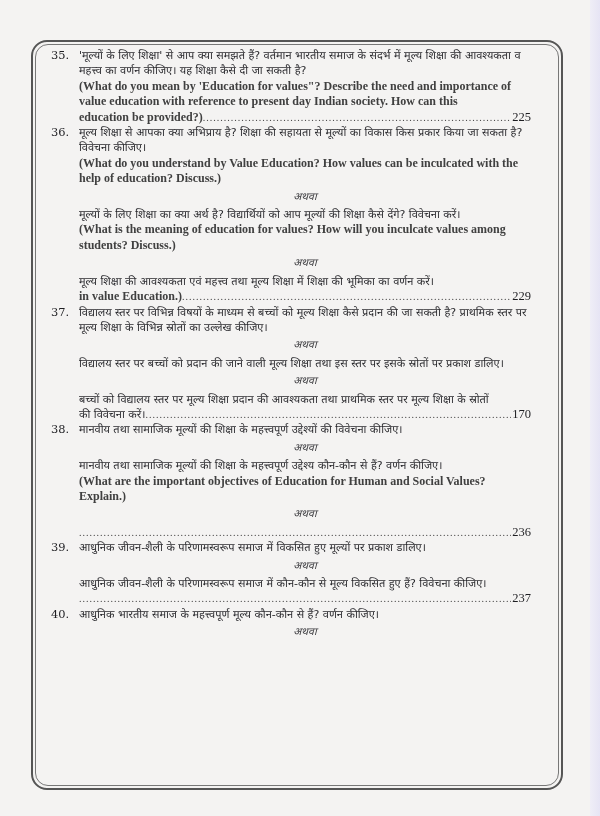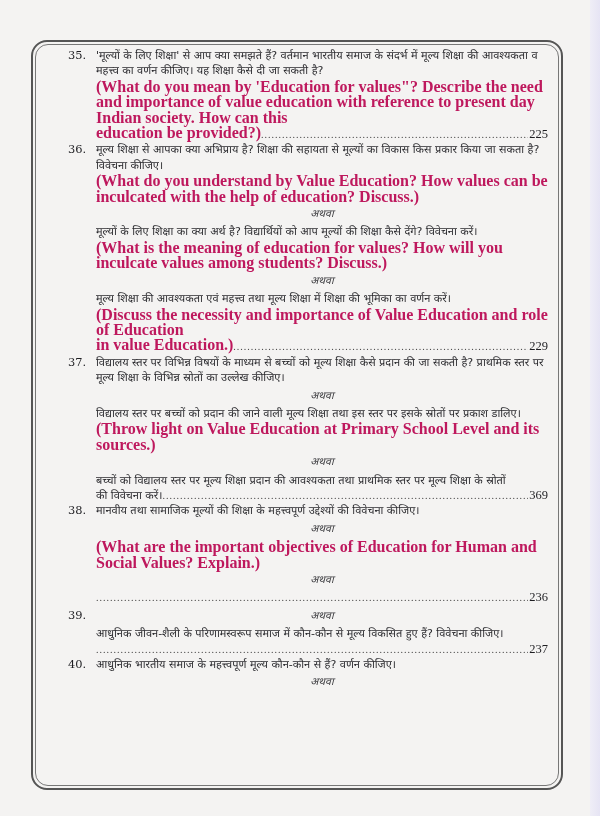--- a/index.html
+++ b/index.html
@@ -18,30 +18,30 @@
     position: absolute; left: 31px; top: 40px; width: 532px; height: 750px;
     border: 2px solid #555; border-radius: 16px;
     box-sizing: border-box;
   }
   .frame-inner {
     position: absolute; left: 35px; top: 44px; width: 524px; height: 742px;
     border: 1px solid #777; border-radius: 13px;
     box-sizing: border-box;
   }
   .content {
-    position: absolute; left: 68px; top: 48px; width: 480px;
+    position: absolute; left: 51px; top: 48px; width: 480px;
     font-size: 11.4px; line-height: 15.4px;
   }
   .q { position: relative; padding-left: 28px; }
   .qnum {
     position: absolute; left: 0; top: 0;
     font-family: "DejaVu Serif", serif; font-weight: normal;
   }
   .hi { font-family: "DejaVu Sans", sans-serif; font-size: 11px; color: #2a2a2e; }
-  .en { font-weight: bold; font-family: "Liberation Serif", serif; font-size: 16px; color: #be185d; }
+  .en { font-weight: bold; font-family: "Liberation Serif", serif; font-size: 12px; color: #404040; }
   .or {
     text-align: center; font-family: Liberation Sans, sans-serif; font-style: italic;
     font-size: 10.5px; color: #3a3a3e; margin: 2px 0 3px 0;
   }
   .dots-line { display: flex; align-items: baseline; }
   .dots-line .txt { white-space: nowrap; }
   .dots-line .dots {
     flex: 1; overflow: hidden; white-space: nowrap; color: #444; letter-spacing: 1px;
     font-family: "Liberation Serif", serif; font-size: 10px;
   }
@@ -70,57 +70,57 @@
 
   <div class="q">
     <span class="qnum">36.</span>
     <div class="hi">मूल्य शिक्षा से आपका क्या अभिप्राय है? शिक्षा की सहायता से मूल्यों का विकास किस प्रकार किया जा सकता है? विवेचना कीजिए।</div>
     <div class="en">(What do you understand by Value Education? How values can be inculcated with the help of education? Discuss.)</div>
     <div class="or">अथवा</div>
     <div class="hi">मूल्यों के लिए शिक्षा का क्या अर्थ है? विद्यार्थियों को आप मूल्यों की शिक्षा कैसे देंगे? विवेचना करें।</div>
     <div class="en">(What is the meaning of education for values? How will you inculcate values among students? Discuss.)</div>
     <div class="or">अथवा</div>
     <div class="hi">मूल्य शिक्षा की आवश्यकता एवं महत्त्व तथा मूल्य शिक्षा में शिक्षा की भूमिका का वर्णन करें।</div>
-    <div class="en">(Discuss the necessity and importance of Value Education and role of Education</div>
     <div class="dots-line">
       <span class="txt en">in value Education.)</span>
       <span class="dots"></span>
       <span class="pg">229</span>
     </div>
   </div>
 
   <div class="q">
     <span class="qnum">37.</span>
     <div class="hi">विद्यालय स्तर पर विभिन्न विषयों के माध्यम से बच्चों को मूल्य शिक्षा कैसे प्रदान की जा सकती है? प्राथमिक स्तर पर मूल्य शिक्षा के विभिन्न स्रोतों का उल्लेख कीजिए।</div>
     <div class="or">अथवा</div>
     <div class="hi">विद्यालय स्तर पर बच्चों को प्रदान की जाने वाली मूल्य शिक्षा तथा इस स्तर पर इसके स्रोतों पर प्रकाश डालिए।</div>
-    <div class="en">(Throw light on Value Education at Primary School Level and its sources.)</div>
     <div class="or">अथवा</div>
     <div class="hi">बच्चों को विद्यालय स्तर पर मूल्य शिक्षा प्रदान की आवश्यकता तथा प्राथमिक स्तर पर मूल्य शिक्षा के स्रोतों</div>
     <div class="dots-line">
       <span class="txt hi">की विवेचना करें।</span>
       <span class="dots"></span>
-      <span class="pg">369</span>
+      <span class="pg">170</span>
     </div>
   </div>
 
   <div class="q">
     <span class="qnum">38.</span>
     <div class="hi">मानवीय तथा सामाजिक मूल्यों की शिक्षा के महत्त्वपूर्ण उद्देश्यों की विवेचना कीजिए।</div>
     <div class="or">अथवा</div>
+    <div class="hi">मानवीय तथा सामाजिक मूल्यों की शिक्षा के महत्त्वपूर्ण उद्देश्य कौन-कौन से हैं? वर्णन कीजिए।</div>
     <div class="en">(What are the important objectives of Education for Human and Social Values? Explain.)</div>
     <div class="or">अथवा</div>
     <div class="dots-line">
       <span class="dots"></span>
       <span class="pg">236</span>
     </div>
   </div>
 
   <div class="q">
     <span class="qnum">39.</span>
+    <div class="hi">आधुनिक जीवन-शैली के परिणामस्वरूप समाज में विकसित हुए मूल्यों पर प्रकाश डालिए।</div>
     <div class="or">अथवा</div>
     <div class="hi">आधुनिक जीवन-शैली के परिणामस्वरूप समाज में कौन-कौन से मूल्य विकसित हुए हैं? विवेचना कीजिए।</div>
     <div class="dots-line">
       <span class="dots"></span>
       <span class="pg">237</span>
     </div>
   </div>
 
   <div class="q">
     <span class="qnum">40.</span>

